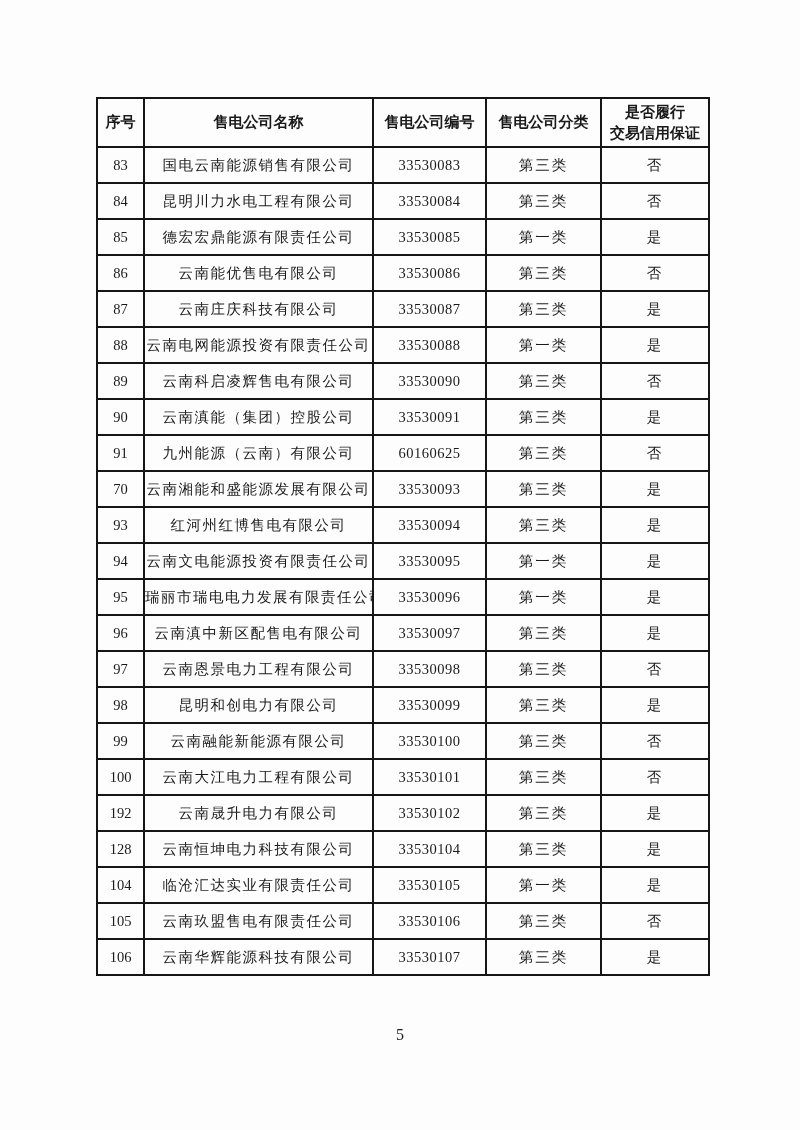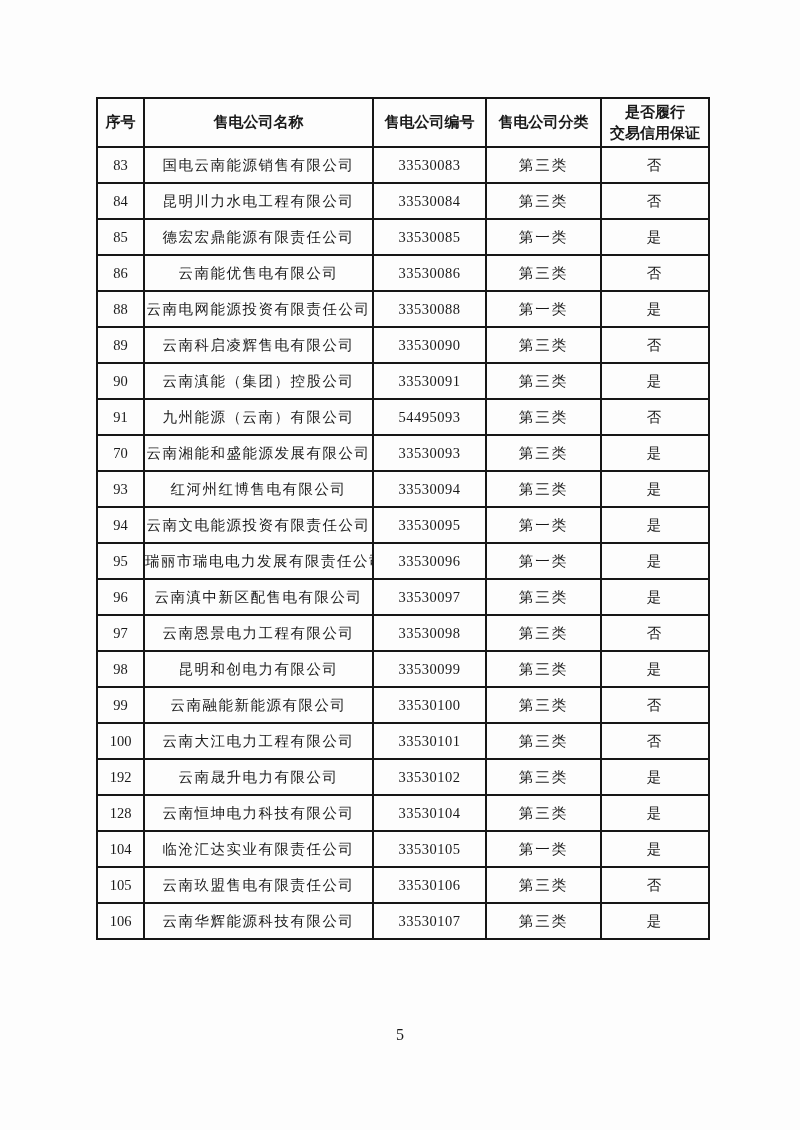--- a/index.html
+++ b/index.html
@@ -98,20 +98,27 @@
           <td class="c-guarantee">是</td>
         </tr>
         <tr>
           <td class="c-no">86</td>
           <td class="c-name">云南能优售电有限公司</td>
           <td class="c-code">33530086</td>
           <td class="c-class">第三类</td>
           <td class="c-guarantee">否</td>
         </tr>
         <tr>
+          <td class="c-no">87</td>
+          <td class="c-name">云南庄庆科技有限公司</td>
+          <td class="c-code">33530087</td>
+          <td class="c-class">第三类</td>
+          <td class="c-guarantee">是</td>
+        </tr>
+        <tr>
           <td class="c-no">88</td>
           <td class="c-name">云南电网能源投资有限责任公司</td>
           <td class="c-code">33530088</td>
           <td class="c-class">第一类</td>
           <td class="c-guarantee">是</td>
         </tr>
         <tr>
           <td class="c-no">89</td>
           <td class="c-name">云南科启凌辉售电有限公司</td>
           <td class="c-code">33530090</td>
@@ -121,21 +128,21 @@
         <tr>
           <td class="c-no">90</td>
           <td class="c-name">云南滇能（集团）控股公司</td>
           <td class="c-code">33530091</td>
           <td class="c-class">第三类</td>
           <td class="c-guarantee">是</td>
         </tr>
         <tr>
           <td class="c-no">91</td>
           <td class="c-name">九州能源（云南）有限公司</td>
-          <td class="c-code">54495093</td>
+          <td class="c-code">60160625</td>
           <td class="c-class">第三类</td>
           <td class="c-guarantee">否</td>
         </tr>
         <tr>
           <td class="c-no">70</td>
           <td class="c-name">云南湘能和盛能源发展有限公司</td>
           <td class="c-code">33530093</td>
           <td class="c-class">第三类</td>
           <td class="c-guarantee">是</td>
         </tr>

